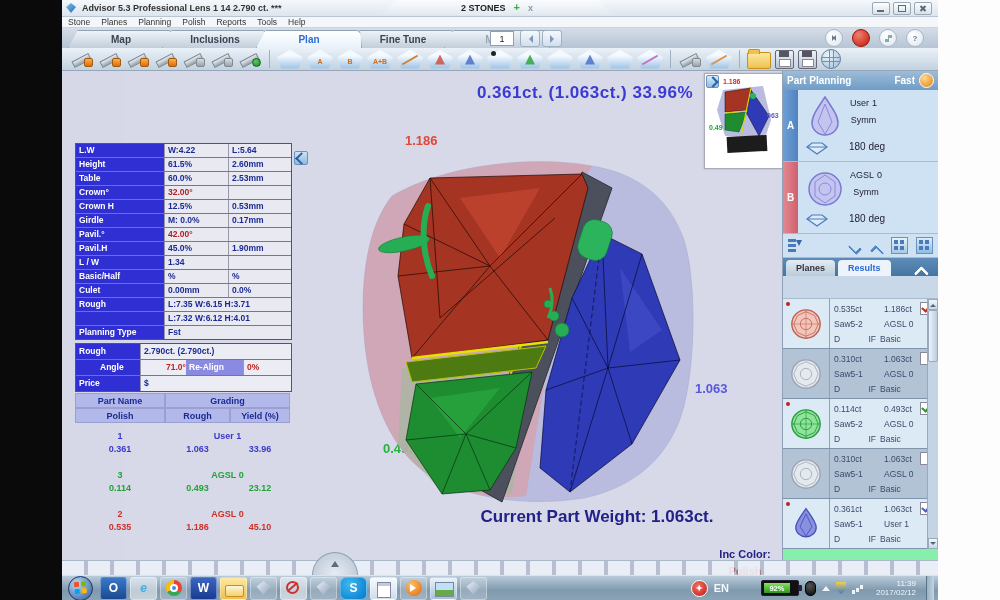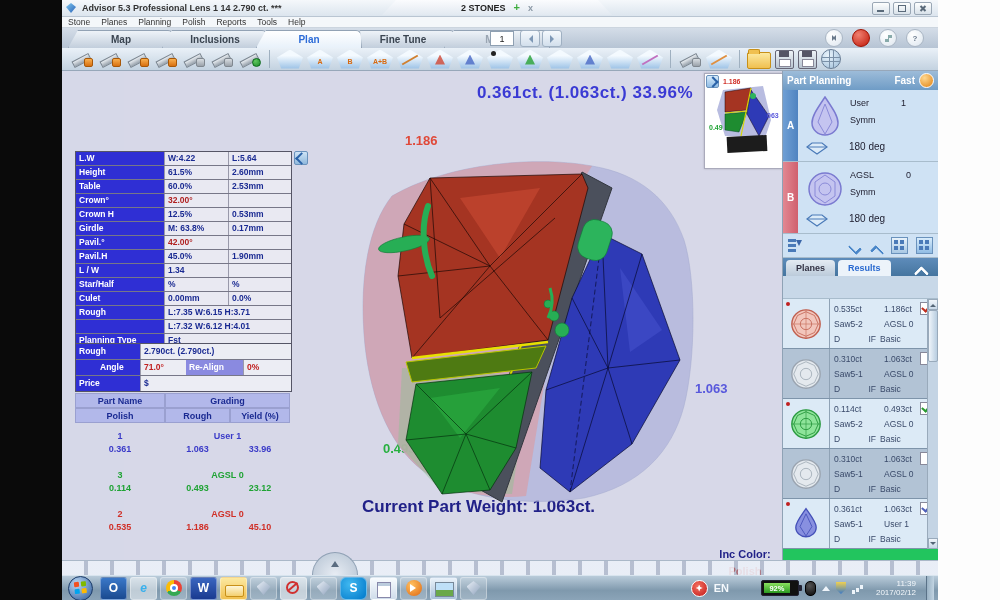--- a/index.html
+++ b/index.html
@@ -62,21 +62,21 @@
   .dmark.green{background:#3aa84a;clip-path:polygon(50% 0,100% 100%,0 100%);opacity:.9;}
   .fico{width:22px;height:15px;background:linear-gradient(#fce9a0,#f0c050);border:1px solid #c89018;border-radius:2px;position:relative;margin-top:3px;}
   .fico::before{content:"";position:absolute;left:0;top:-4px;width:10px;height:4px;background:#f0c050;border:1px solid #c89018;border-bottom:none;border-radius:2px 2px 0 0;}
   .sico{width:17px;height:17px;background:linear-gradient(#eef3f8,#b8c4d0);border:1px solid #667;border-radius:2px;position:relative;}
   .sico::before{content:"";position:absolute;left:3px;top:0;width:10px;height:6px;background:#556;}
   .sico::after{content:"";position:absolute;left:3px;bottom:1px;width:10px;height:6px;background:#fff;border:1px solid #889;}
   .gico{width:18px;height:18px;border-radius:50%;border:1px solid #6a7e96;background:radial-gradient(circle at 35% 30%,#eaf4fc,#9cbcd8);position:relative;}
   .gico::before{content:"";position:absolute;left:7px;top:0;width:3px;height:18px;border-left:1px solid #7a90a8;border-right:1px solid #7a90a8;}
   .gico::after{content:"";position:absolute;left:0;top:7px;width:18px;height:3px;border-top:1px solid #7a90a8;border-bottom:1px solid #7a90a8;}
   
-  .mtable{left:13px;top:80px;width:215px;border:1px solid #556;}
+  .mtable{left:13px;top:72px;width:215px;border:1px solid #556;}
   .mrow{display:flex;height:13px;border-bottom:1px solid #778;}
   .mrow:last-child{border-bottom:none;}
   .ml{width:88px;background:#2f2fd4;color:#fff;font-size:8.5px;font-weight:bold;padding:1px 0 0 3px;box-sizing:border-box;}
   .mv{background:#e9e9f2;color:#1a2a92;font-size:8.5px;font-weight:bold;padding:1px 0 0 3px;box-sizing:border-box;border-left:1px solid #99a;}
   .mv.c1{width:64px;}
   .mv.c2{width:63px;flex:1;}
   .mv.sp{width:127px;flex:1;}
   .mv.red{color:#b02020;}
   .xicon{left:232px;top:80px;width:12px;height:12px;background:linear-gradient(#cfe4f6,#8fb8dc);border:1px solid #6a92bc;border-radius:2px;position:absolute;}
   .xicon::before{content:"";position:absolute;left:2px;top:2px;width:7px;height:7px;border-left:2px solid #2a62a8;border-bottom:2px solid #2a62a8;transform:rotate(45deg);}
@@ -99,41 +99,41 @@
   .gspan{width:125px;text-align:center;}
   .g-blue{color:#3a3ac8;}
   .g-green{color:#1fa334;}
   .g-red{color:#d03028;}
   
   .caption{left:323px;top:12px;width:400px;text-align:center;font-size:17px;font-weight:bold;color:#3a3ad4;letter-spacing:.5px;}
   .lbl{font-size:13px;font-weight:bold;}
   .lbl.red{left:343px;top:62px;color:#e04838;}
   .lbl.green{left:321px;top:370px;color:#28b040;}
   .lbl.blue{left:633px;top:310px;color:#5858dc;}
-  .bottomcap{left:300px;top:426px;width:470px;font-size:17px;font-weight:bold;color:#212188;}
+  .bottomcap{left:300px;top:436px;width:470px;text-align:center;font-size:17px;font-weight:bold;color:#212188;}
   .inccolor{left:628px;top:477px;width:110px;text-align:center;font-size:11px;font-weight:bold;}
   .inccolor .l1{color:#212188;}
   .inccolor .l2{color:#c23030;margin-top:5px;}
   .content{left:62px;top:71px;width:720px;height:504px;background:#d7d8e8;}
   .scene{left:278px;top:77px;}
   .thumb{left:642px;top:2px;width:80px;height:94px;background:#fff;border:1px solid #aab;box-shadow:0 0 2px rgba(0,0,0,.2);}
   .thumb .expand{position:absolute;left:1px;top:1px;width:11px;height:11px;background:linear-gradient(#d8ecfc,#90bce4);border:1px solid #6a92bc;border-radius:2px;}
   .thumb .expand::before{content:"";position:absolute;left:2px;top:2px;width:6px;height:6px;border-top:2px solid #2a62a8;border-right:2px solid #2a62a8;transform:rotate(45deg);}
   
-  .rpanel{left:782px;top:71px;width:156px;height:489px;background:#22c55e;border-left:1px solid #8fa2b5;box-sizing:border-box;}
+  .rpanel{left:782px;top:71px;width:156px;height:489px;background:#86efac;border-left:1px solid #8fa2b5;box-sizing:border-box;}
   .rhead{height:19px;background:linear-gradient(#9dbcd9,#6f9cc6);display:flex;align-items:center;padding:0 4px;color:#fff;font-size:10px;font-weight:bold;}
   .rhead .sp{flex:1;}
   .orangecirc{width:13px;height:13px;border-radius:50%;background:radial-gradient(circle at 35% 30%,#ffd890,#e08010);border:1px solid #fff;margin-left:4px;}
   .psec{height:71px;background:#cfe2f4;border-bottom:1px solid #a8bccc;position:relative;display:flex;}
   .pstrip{width:15px;display:flex;align-items:center;justify-content:center;color:#fff;font-size:10px;font-weight:bold;}
   .pstrip.a{background:linear-gradient(90deg,#6f9fd4,#4f83c0);}
   .pstrip.b{background:linear-gradient(90deg,#e28892,#d0606e);}
   .pgem{margin:4px 6px 0 8px;}
   .pinfo{font-size:9px;color:#223;padding-top:8px;}
-  .pinfo .row{margin-bottom:7px;display:flex;gap:32px;}
+  .pinfo .row{margin-bottom:7px;display:flex;gap:3px;justify-content:center;}
   .sideico{position:absolute;left:22px;bottom:6px;}
   .pdeg{position:absolute;left:66px;bottom:9px;font-size:10px;color:#223;}
   .riconrow{height:23px;background:#cfe2f4;border-bottom:1px solid #a8bccc;display:flex;align-items:center;padding:0 5px;gap:8px;}
   .sorticon{width:14px;height:15px;position:relative;}
   .sorticon::before{content:"";position:absolute;left:0;top:1px;width:8px;height:3px;background:#4a7ab8;box-shadow:0 5px 0 #4a7ab8,0 10px 0 #4a7ab8;}
   .sorticon::after{content:"";position:absolute;right:0;top:2px;width:0;height:0;border:3px solid transparent;border-top:6px solid #3a66a8;}
   .chev{width:14px;height:8px;position:relative;}
   .chev::before{content:"";position:absolute;left:2px;top:0;width:9px;height:9px;border-right:3px solid #4a86c8;border-bottom:3px solid #4a86c8;border-radius:2px;transform:rotate(45deg) scaleY(.7);}
   .chev.up::before{transform:rotate(-135deg) scaleY(.7);top:4px;}
   .gridico{width:15px;height:15px;background:linear-gradient(#e8f2fa,#a8c8e4);border:1px solid #6a92bc;position:relative;}
@@ -355,40 +355,40 @@
           <div class="mv c1 red">32.00°</div>
           <div class="mv c2"></div>
         </div>
       <div class="mrow">
           <div class="ml">Crown H</div>
           <div class="mv c1">12.5%</div>
           <div class="mv c2">0.53mm</div>
         </div>
       <div class="mrow">
           <div class="ml">Girdle</div>
-          <div class="mv c1">M: 63.8%</div>
+          <div class="mv c1">M: 0.0%</div>
           <div class="mv c2">0.17mm</div>
         </div>
       <div class="mrow">
           <div class="ml">Pavil.°</div>
           <div class="mv c1 red">42.00°</div>
           <div class="mv c2"></div>
         </div>
       <div class="mrow">
           <div class="ml">Pavil.H</div>
           <div class="mv c1">45.0%</div>
           <div class="mv c2">1.90mm</div>
         </div>
       <div class="mrow">
           <div class="ml">L / W</div>
           <div class="mv c1">1.34</div>
           <div class="mv c2"></div>
         </div>
       <div class="mrow">
-          <div class="ml">Star/Half</div>
+          <div class="ml">Basic/Half</div>
           <div class="mv c1">%</div>
           <div class="mv c2">%</div>
         </div>
       <div class="mrow">
           <div class="ml">Culet</div>
           <div class="mv c1">0.00mm</div>
           <div class="mv c2">0.0%</div>
         </div>
       <div class="mrow">
           <div class="ml">Rough</div>
@@ -405,21 +405,21 @@
     </div>
     <span class="xicon"></span>
 
     <div class="abs rtable">
       <div class="rrow2">
           <div class="rl" style="width:64px;">Rough</div>
           <div class="rv" style="flex:1;">2.790ct. (2.790ct.)</div>
         </div>
       <div class="rrow2">
         <div class="rl" style="width:64px;padding-left:24px;">Angle</div>
-        <div class="rv redtxt" style="width:46px;">71.0°</div>
+        <div class="rv redtxt" style="width:46px;text-align:right;">71.0°</div>
         <div class="rl" style="width:57px;background:#8a8ae0;">Re-Align</div>
         <div class="rv redtxt" style="flex:1;">0%</div>
       </div>
       <div class="rrow2">
           <div class="rl" style="width:64px;">Price</div>
           <div class="rv" style="flex:1;">$</div>
         </div>
     </div>
 
     <div class="abs ghead">

